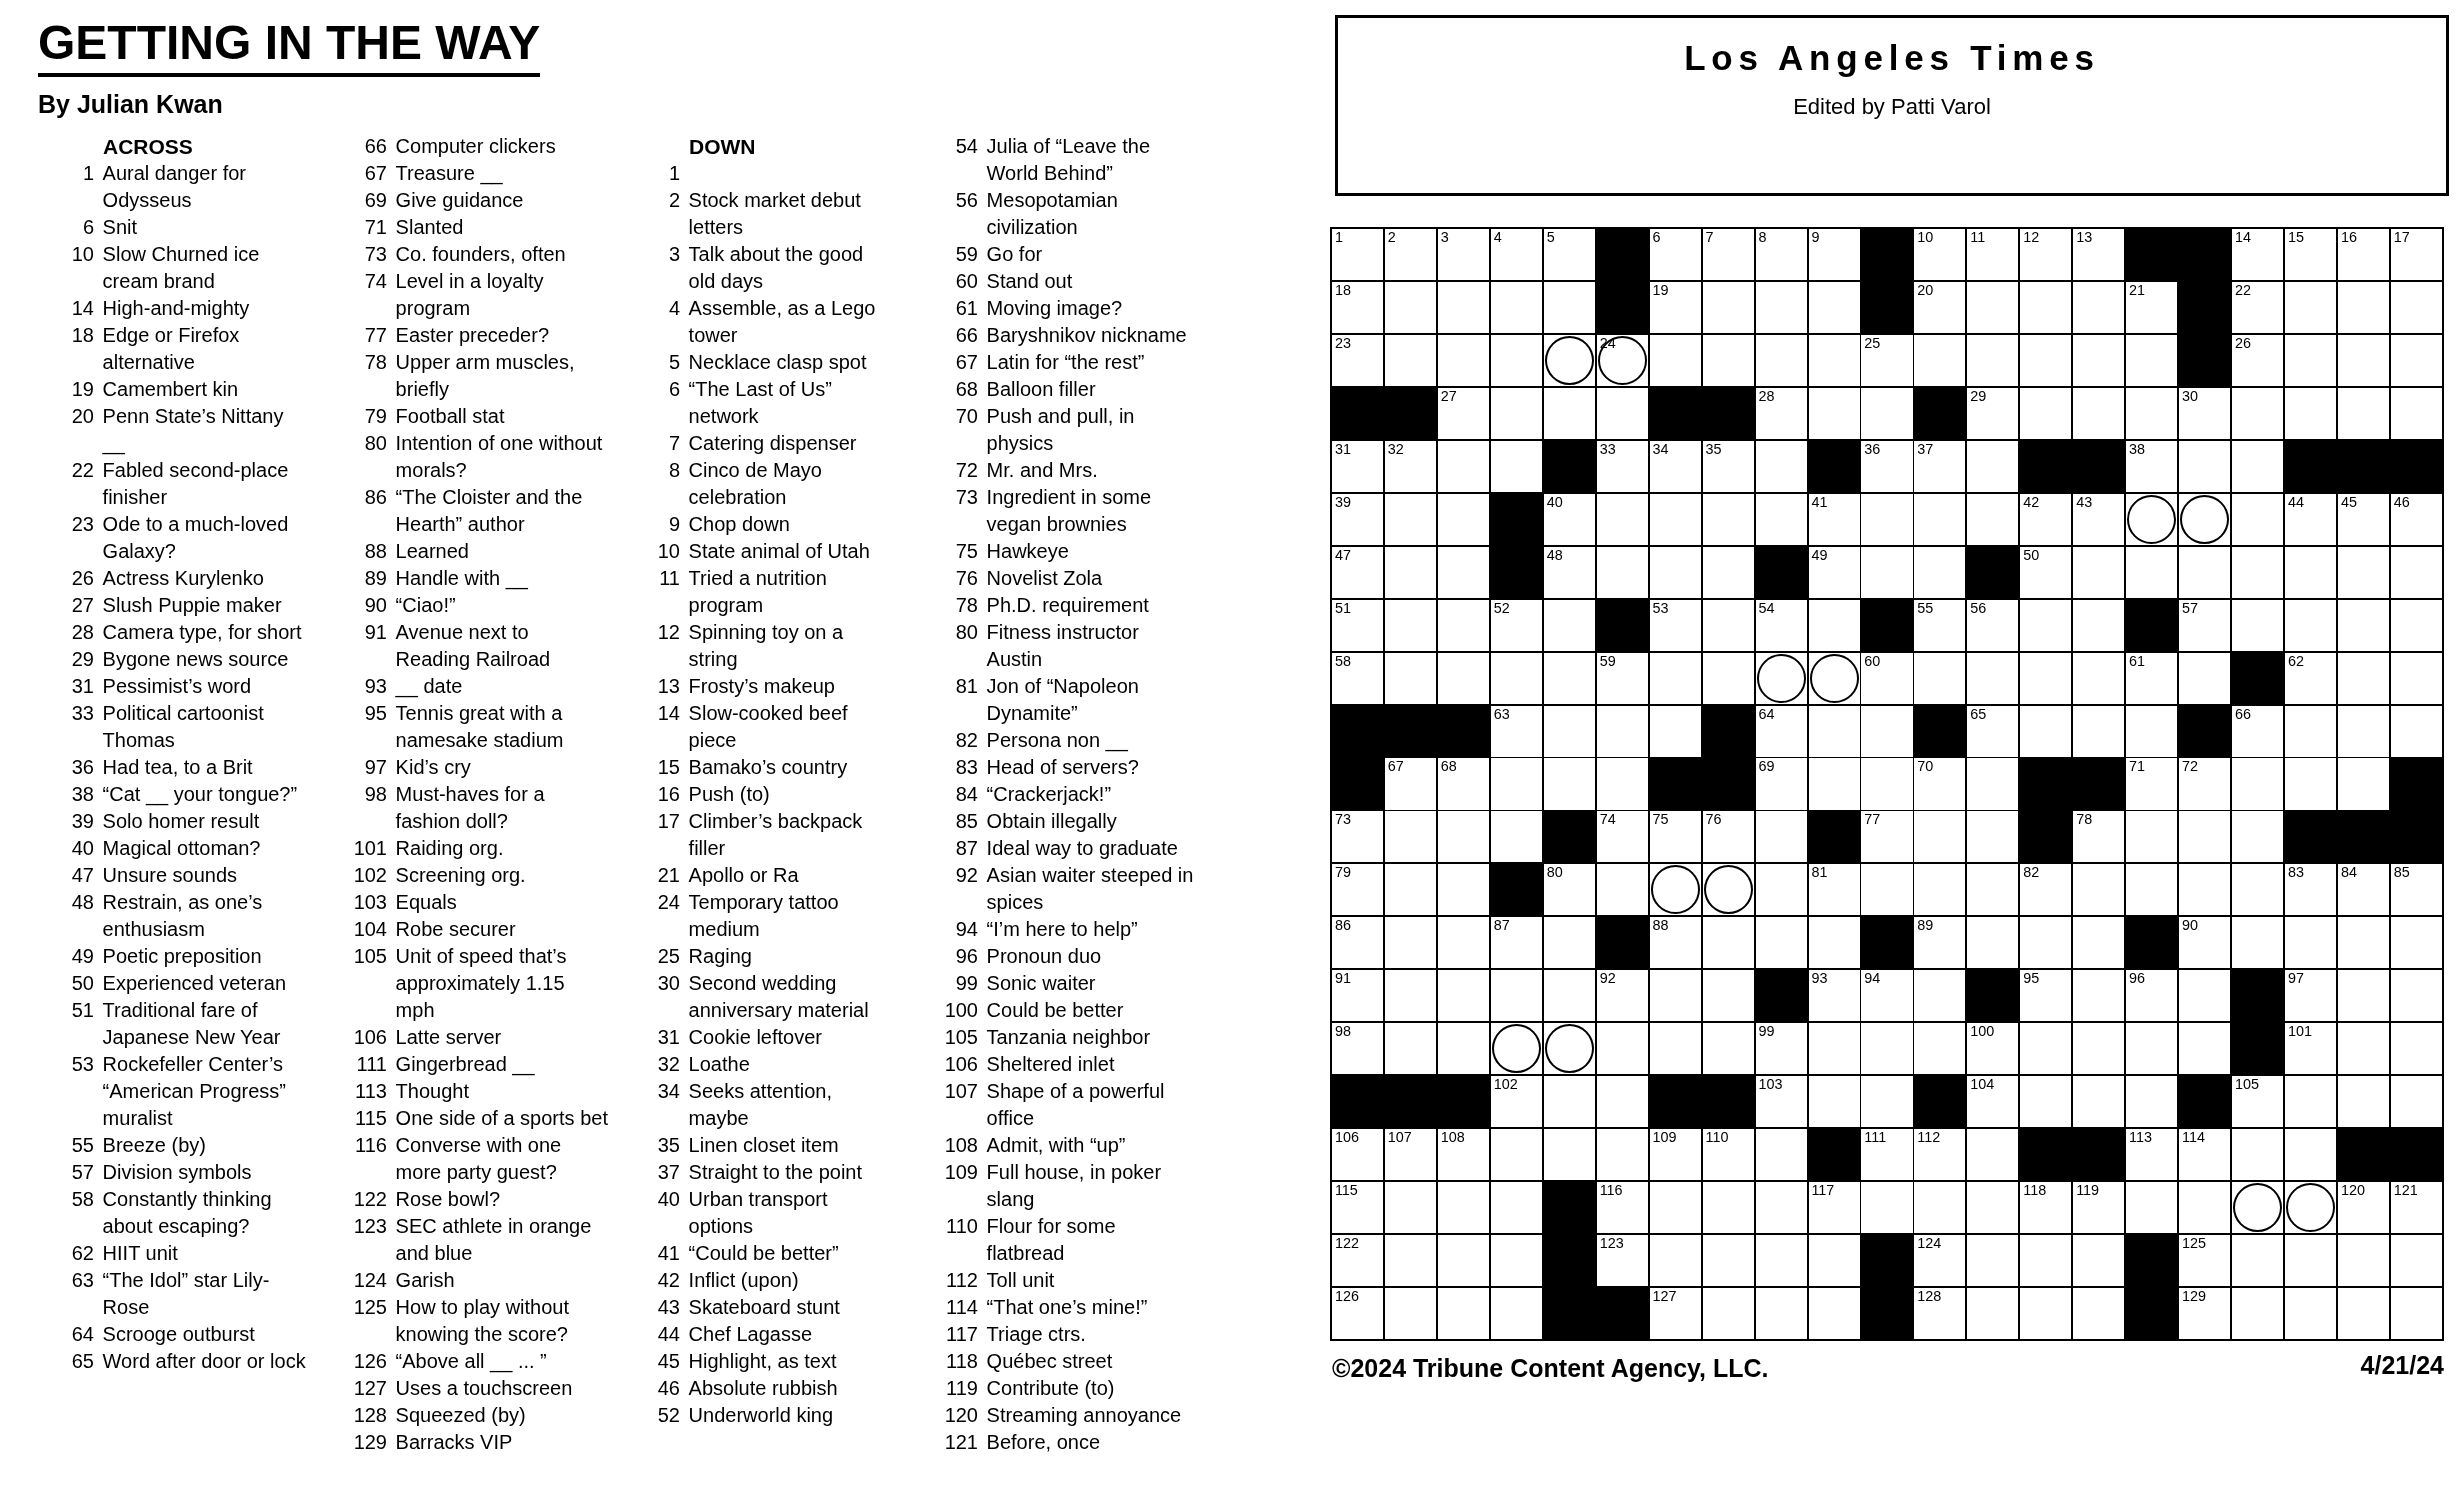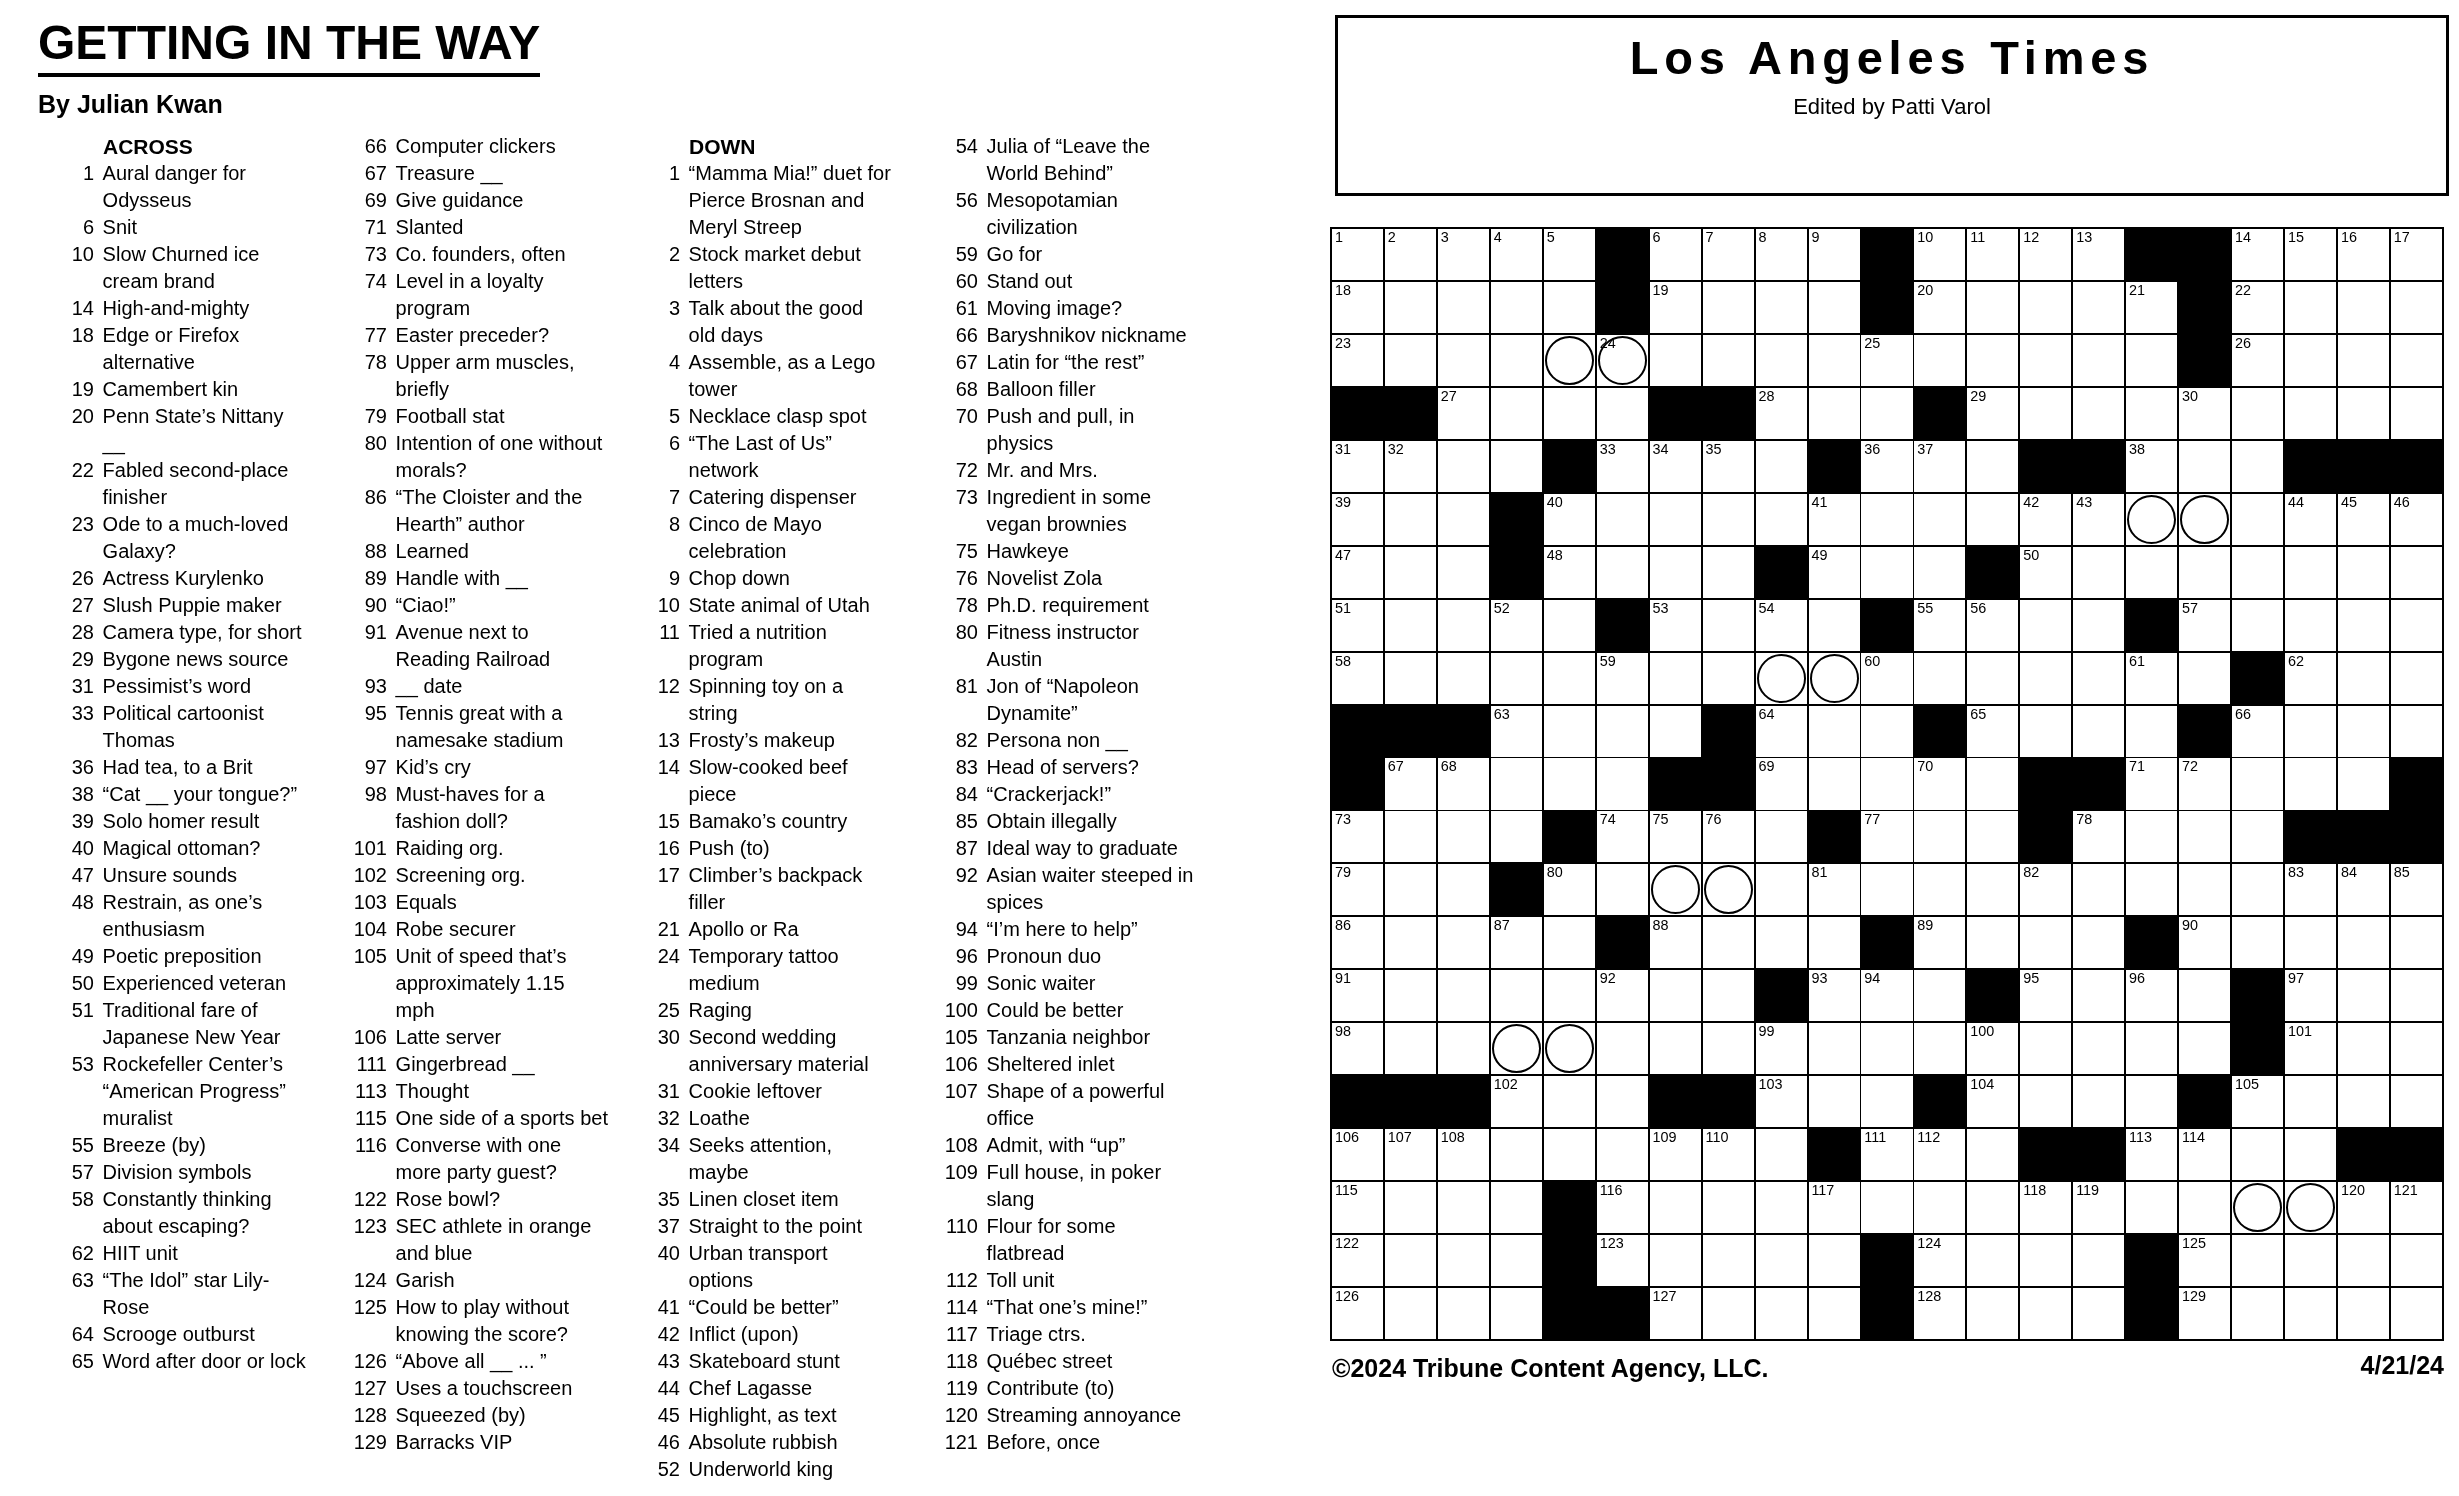--- a/index.html
+++ b/index.html
@@ -16,21 +16,21 @@
   #col-across-2{left:347px;width:261px;}
   #col-down-1{left:640px;width:254px;}
   #col-down-2{left:938px;width:259px;}
   .list-head{font-weight:bold;font-size:21px;margin-left:49px;}
   .clue{display:flex;}
   .cnum{flex:0 0 40px;text-align:right;padding-right:8.6px;}
   .ctxt{flex:1;}
 
   
   .hdr{position:absolute;left:1335px;top:15.4px;width:1114px;height:181px;border:3.8px solid #000;box-sizing:border-box;text-align:center;}
-  .hdr-line{font-size:47px;font-weight:bold;letter-spacing:5.8px;line-height:55px;white-space:nowrap;}
+  .hdr-line{font-size:35px;font-weight:bold;letter-spacing:5.8px;line-height:55px;white-space:nowrap;}
   .hdr-line.first{margin-top:11.5px;}
   .hdr-edited{font-size:22px;margin-top:9px;}
 
   
   #grid{position:absolute;left:1330px;top:227px;width:1114px;height:1114px;box-sizing:border-box;background:#000;border:2.9px solid #000;display:grid;grid-template-columns:repeat(21,1fr);grid-template-rows:repeat(21,1fr);gap:1.9px;}
   .cell{position:relative;background:#fff;}
   .cell.black{background:#000;}
   .gnum{position:absolute;top:0px;left:2.9px;font-size:14.4px;line-height:17.3px;}
   .ring{position:absolute;top:1px;left:1px;right:1px;bottom:1px;border:2.9px solid #000;border-radius:50%;}
 
@@ -331,21 +331,20 @@
         <span class="ctxt">Barracks VIP</span>
       </div>
     </div>
 </div>
 
 <div class="clue-col" id="col-down-1">
   <div class="list-head">DOWN</div>
   <div class="clue-list">
       <div class="clue">
         <span class="cnum">1</span>
-        <span class="ctxt">“Mamma Mia!” duet for Pierce Brosnan and Meryl Streep</span>
       </div>
       <div class="clue">
         <span class="cnum">2</span>
         <span class="ctxt">Stock market debut letters</span>
       </div>
       <div class="clue">
         <span class="cnum">3</span>
         <span class="ctxt">Talk about the good old days</span>
       </div>
       <div class="clue">

